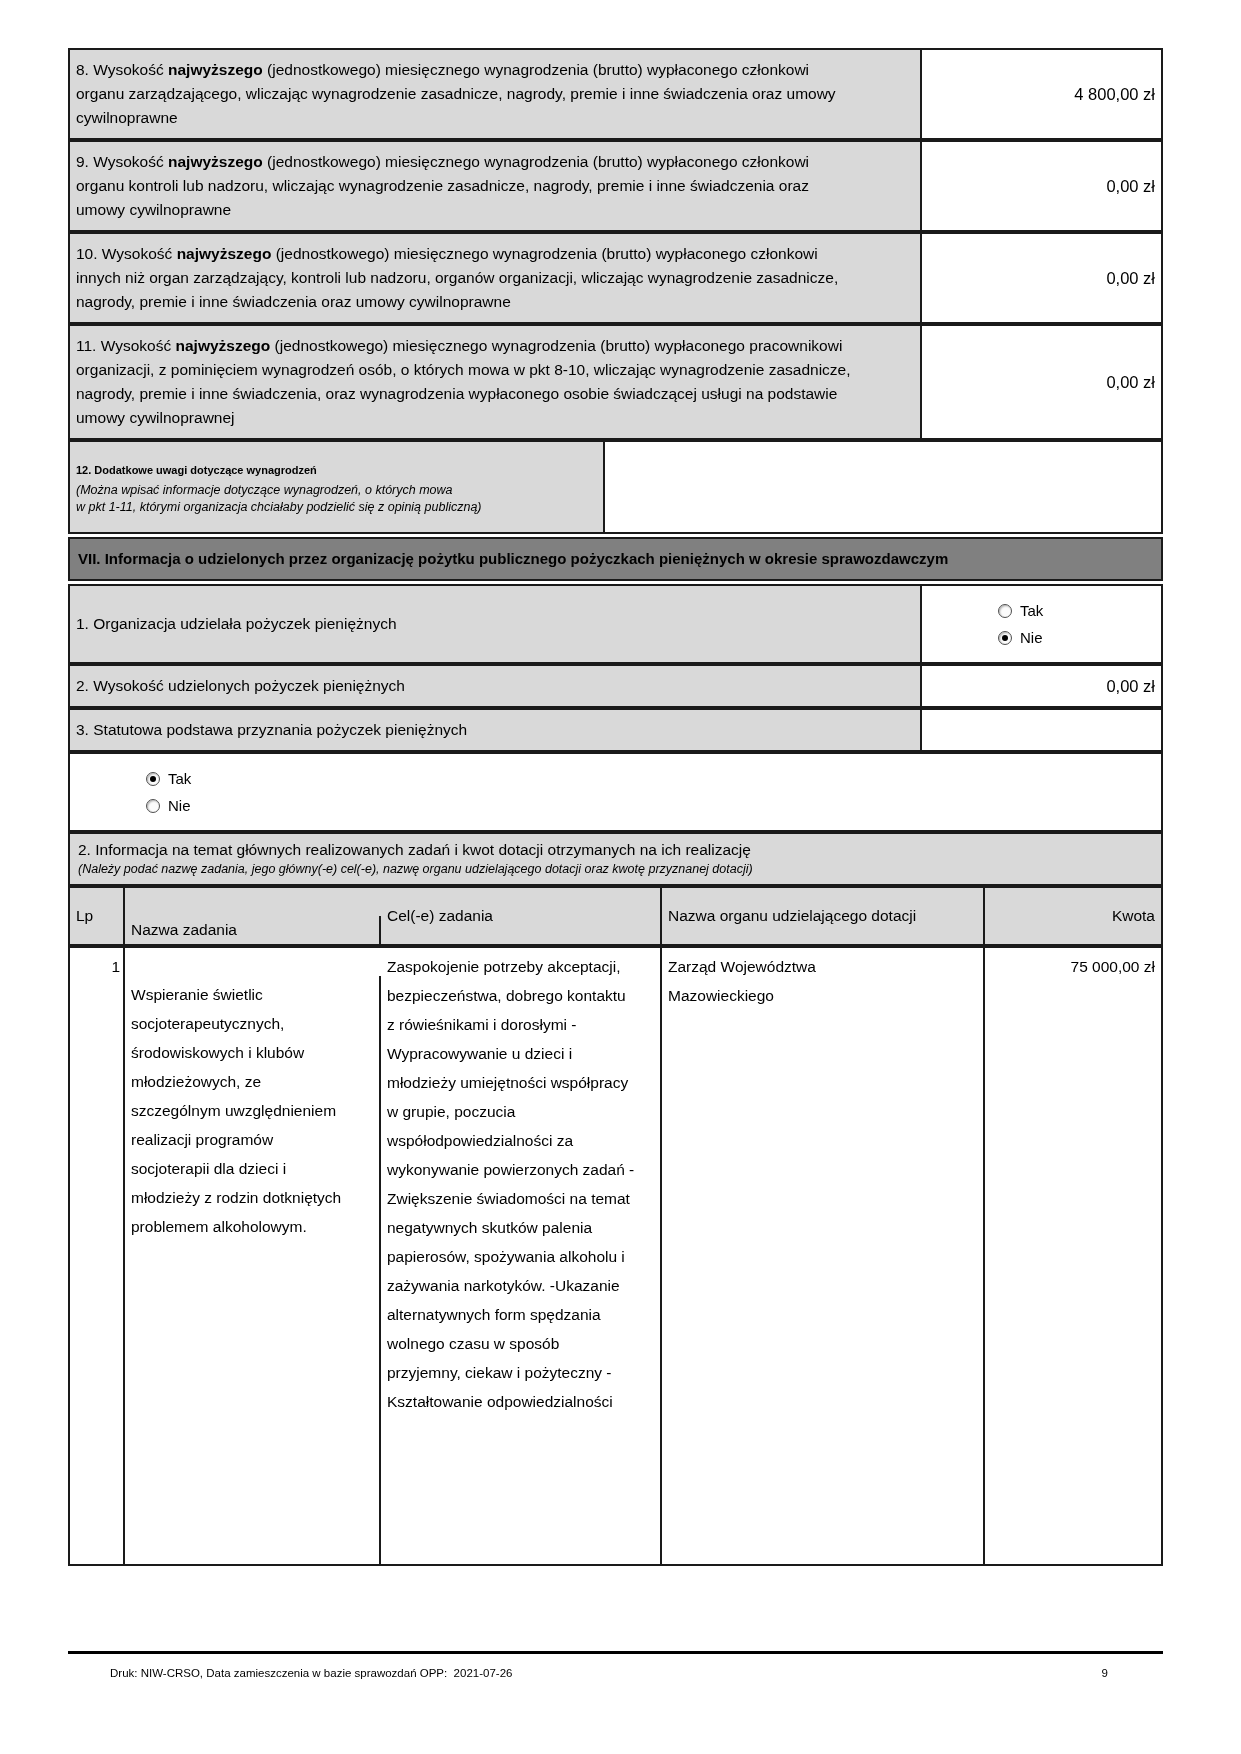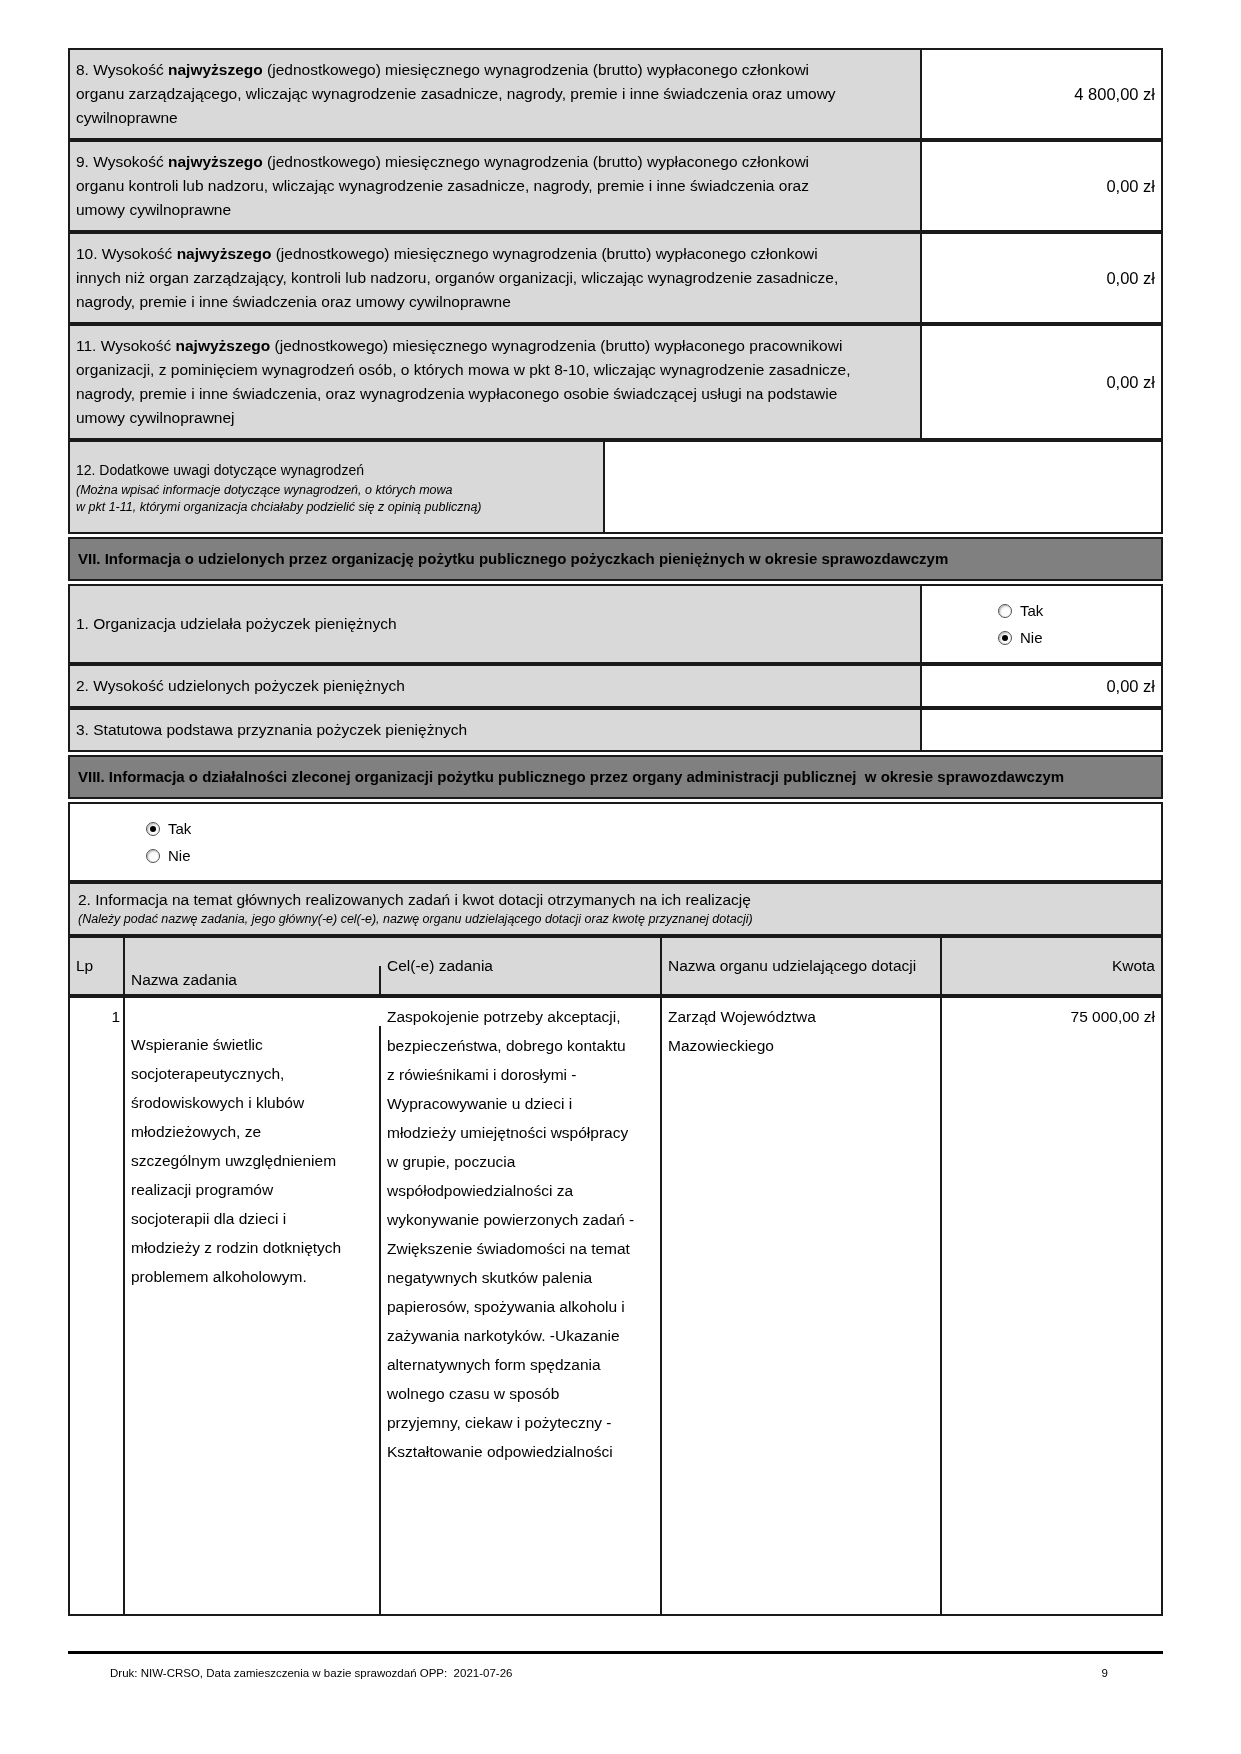--- a/index.html
+++ b/index.html
@@ -27,41 +27,41 @@
   .radio-opt { display:flex; align-items:center; gap:8px; font-size:15px; }
   .radio { width:14px; height:14px; border:1px solid #505050; border-radius:50%;
            background:#fcfcfc; position:relative; flex:0 0 auto;
            box-shadow: inset 1px 1px 2px rgba(0,0,0,0.3); }
   .radio.checked::after { content:""; position:absolute; left:3px; top:3px;
            width:6px; height:6px; border-radius:50%; background:#000; }
 
   .r-remarks { min-height:94px; }
   .remarks-label { width:535px; border-right:2px solid #1a1a1a; background:#d9d9d9;
                    padding:8px 10px 8px 6px; }
-  .remarks-title { font-size:14px; line-height:24px; }
+  .remarks-title { font-size:11px; line-height:24px;font-weight:bold; }
   .note { font-style:italic; font-size:12.5px; line-height:17px; }
   .remarks-value { flex:1; background:#fff; }
 
   .section-header { border:2px solid #1a1a1a; background:#808080; margin:3px 0;
                     padding:8px 8px; font-weight:bold; font-size:15px;
                     line-height:24px; white-space:pre-wrap; }
 
   .info-row { padding:5px 8px; min-height:54px; }
   .info-title { font-size:15.5px; line-height:22px; }
 
   .gheader, .gbody { display:flex; border:2px solid #1a1a1a; }
   .gheader { background:#d9d9d9; min-height:36px; align-items:stretch; }
   .gbody   { background:#fff; min-height:620px; }
   .gcell { padding:4px 6px; font-size:15.5px; }
   .gheader .gcell { display:flex; align-items:center; line-height:20px; }
   .gbody .gcell { line-height:29px; }
   .col-lp   { width:55px;  border-right:2px solid #1a1a1a; }
   .col-name { width:256px; border-right:2px solid #1a1a1a;margin-top:28px; }
   .col-goal { width:281px; border-right:2px solid #1a1a1a; }
-  .col-org  { width:280px; border-right:2px solid #1a1a1a; }
+  .col-org  { width:323px; border-right:2px solid #1a1a1a; }
   .col-amt  { flex:1; }
   .gheader .col-amt, .gbody .col-amt { text-align:right; justify-content:flex-end; }
   .gbody .col-lp { text-align:right; padding-right:3px; }
   .gbody .col-name .cell-text { max-width:212px; display:block; }
   .gbody .col-goal .cell-text { max-width:248px; display:block; }
   .gbody .col-org  .cell-text { max-width:215px; display:block; }
 
   .footer-rule { position:absolute; left:68px; top:1651px; width:1095px;
                  border-top:3px solid #000; }
   .footer { position:absolute; left:68px; top:1666px; width:1095px; display:flex;
@@ -138,21 +138,20 @@
       <div class="value-cell">0,00 zł</div>
     </div>
 
     <div class="box row r-single">
       <div class="label-cell">
         <span class="label-text">3. Statutowa podstawa przyznania pożyczek pieniężnych</span>
       </div>
       <div class="value-cell"></div>
     </div>
 
-    <div class="section-header">VIII. Informacja o działalności zleconej organizacji pożytku publicznego przez organy administracji publicznej  w okresie sprawozdawczym</div>
 
     <div class="box row r-radio">
       <div class="radio-cell">
         <div class="radio-opt">
           <span class="radio checked"></span>
           <span>Tak</span>
         </div>
         <div class="radio-opt">
           <span class="radio"></span>
           <span>Nie</span>

